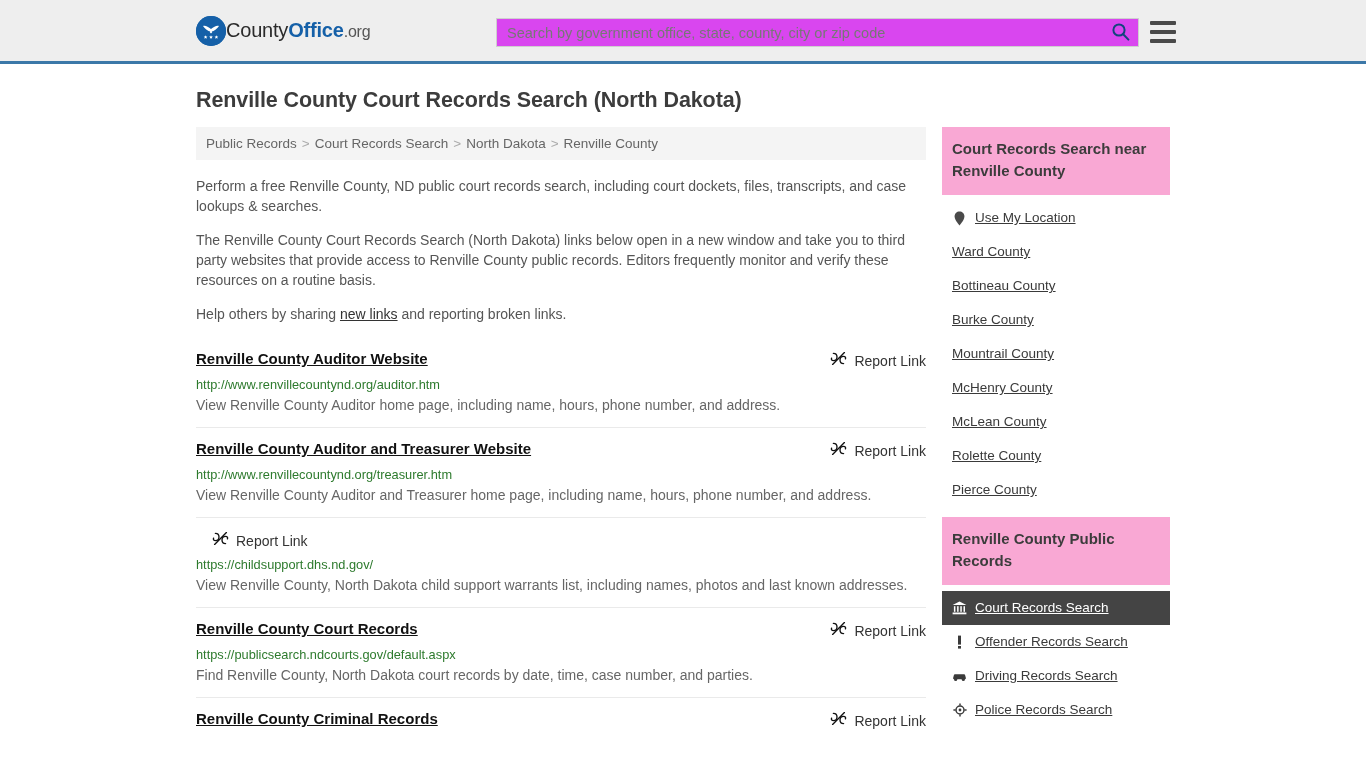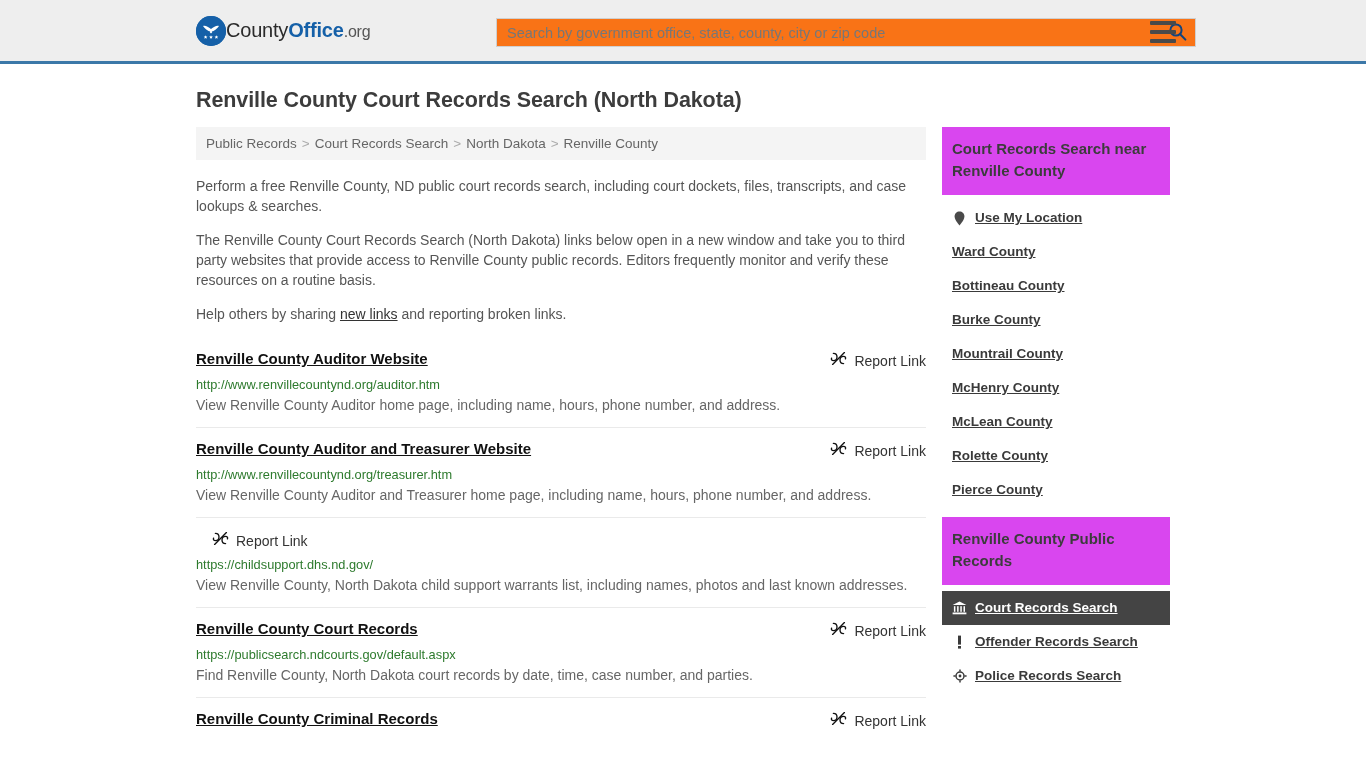--- a/index.html
+++ b/index.html
@@ -40,22 +40,22 @@
     letter-spacing: -0.2px;
     white-space: nowrap;
   }
   .logo-text .c1 { color: #2a2a2a; }
   .logo-text .c2 { color: #1560a8; font-weight: bold; }
   .logo-text .c3 { color: #555; font-size: 16px; }
 
   .search-wrap {
     position: absolute;
     left: 496px; top: 18px;
-    width: 700px; height: 29px;
-    background: #f97316;
+    width: 643px; height: 29px;
+    background: #d946ef;
     border: 1px solid #cfcfcf;
     display: flex;
     align-items: center;
   }
   .search-input {
     flex: 1;
     height: 100%;
     border: none;
     outline: none;
     padding: 0 10px;
@@ -167,35 +167,34 @@
   .result-desc {
     font-size: 14px;
     color: #666;
     line-height: 21px;
     margin-top: 3px;
   }
 
   
   .panel { margin-bottom: 10px; }
   .panel-head {
-    background: #d946ef;
+    background: #f9a8d4;
     padding: 11px 10px 13px 10px;
     font-size: 15px;
     font-weight: bold;
     color: #3c3c3c;
     line-height: 22px;
   }
   .panel-list { padding: 6px 0 0 0; }
   .panel-item {
     display: flex;
     align-items: center;
     gap: 8px;
     padding: 9px 10px;
     cursor: pointer;
-    font-weight: bold;
   }
   .panel-item .pi-label {
     font-size: 13.5px;
     color: #3a3a3a;
     text-decoration: underline;
     line-height: 16px;
   }
   .panel-item.active {
     background: #444444;
   }
@@ -421,20 +420,30 @@
           <div class="panel-item">
             <span class="ic">
               <svg width="5" height="14" viewBox="0 0 5 14" aria-hidden="true">
                 <rect x="1" y="0.6" width="3" height="9" fill="#3a3a3a"></rect>
                 <rect x="1" y="11" width="3" height="2.6" fill="#3a3a3a"></rect>
               </svg>
             </span>
             <span class="pi-label">Offender Records Search</span>
           </div>
 
+          <div class="panel-item">
+            <span class="ic">
+              <svg width="16" height="11" viewBox="0 0 16 11" aria-hidden="true">
+                <path d="M1.2 7.2 L1.9 4.4 C2.1 3.5 2.6 3 3.6 3 L12.4 3 C13.4 3 13.9 3.5 14.1 4.4 L14.8 7.2 C14.9 7.8 14.6 8.3 14 8.3 L2 8.3 C1.4 8.3 1.1 7.8 1.2 7.2 Z" fill="#3a3a3a"></path>
+                <circle cx="3.9" cy="8.6" r="1.7" fill="#3a3a3a"></circle>
+                <circle cx="12.1" cy="8.6" r="1.7" fill="#3a3a3a"></circle>
+              </svg>
+            </span>
+            <span class="pi-label">Driving Records Search</span>
+          </div>
 
           <div class="panel-item">
             <span class="ic">
               <svg width="14" height="14" viewBox="0 0 14 14" aria-hidden="true">
                 <circle cx="7" cy="7" r="4" fill="none" stroke="#3a3a3a" stroke-width="1.5"></circle>
                 <circle cx="7" cy="7" r="1.4" fill="#3a3a3a"></circle>
                 <line x1="7" y1="0.4" x2="7" y2="2.6" stroke="#3a3a3a" stroke-width="1.5"></line>
                 <line x1="7" y1="11.4" x2="7" y2="13.6" stroke="#3a3a3a" stroke-width="1.5"></line>
                 <line x1="0.4" y1="7" x2="2.6" y2="7" stroke="#3a3a3a" stroke-width="1.5"></line>
                 <line x1="11.4" y1="7" x2="13.6" y2="7" stroke="#3a3a3a" stroke-width="1.5"></line>

